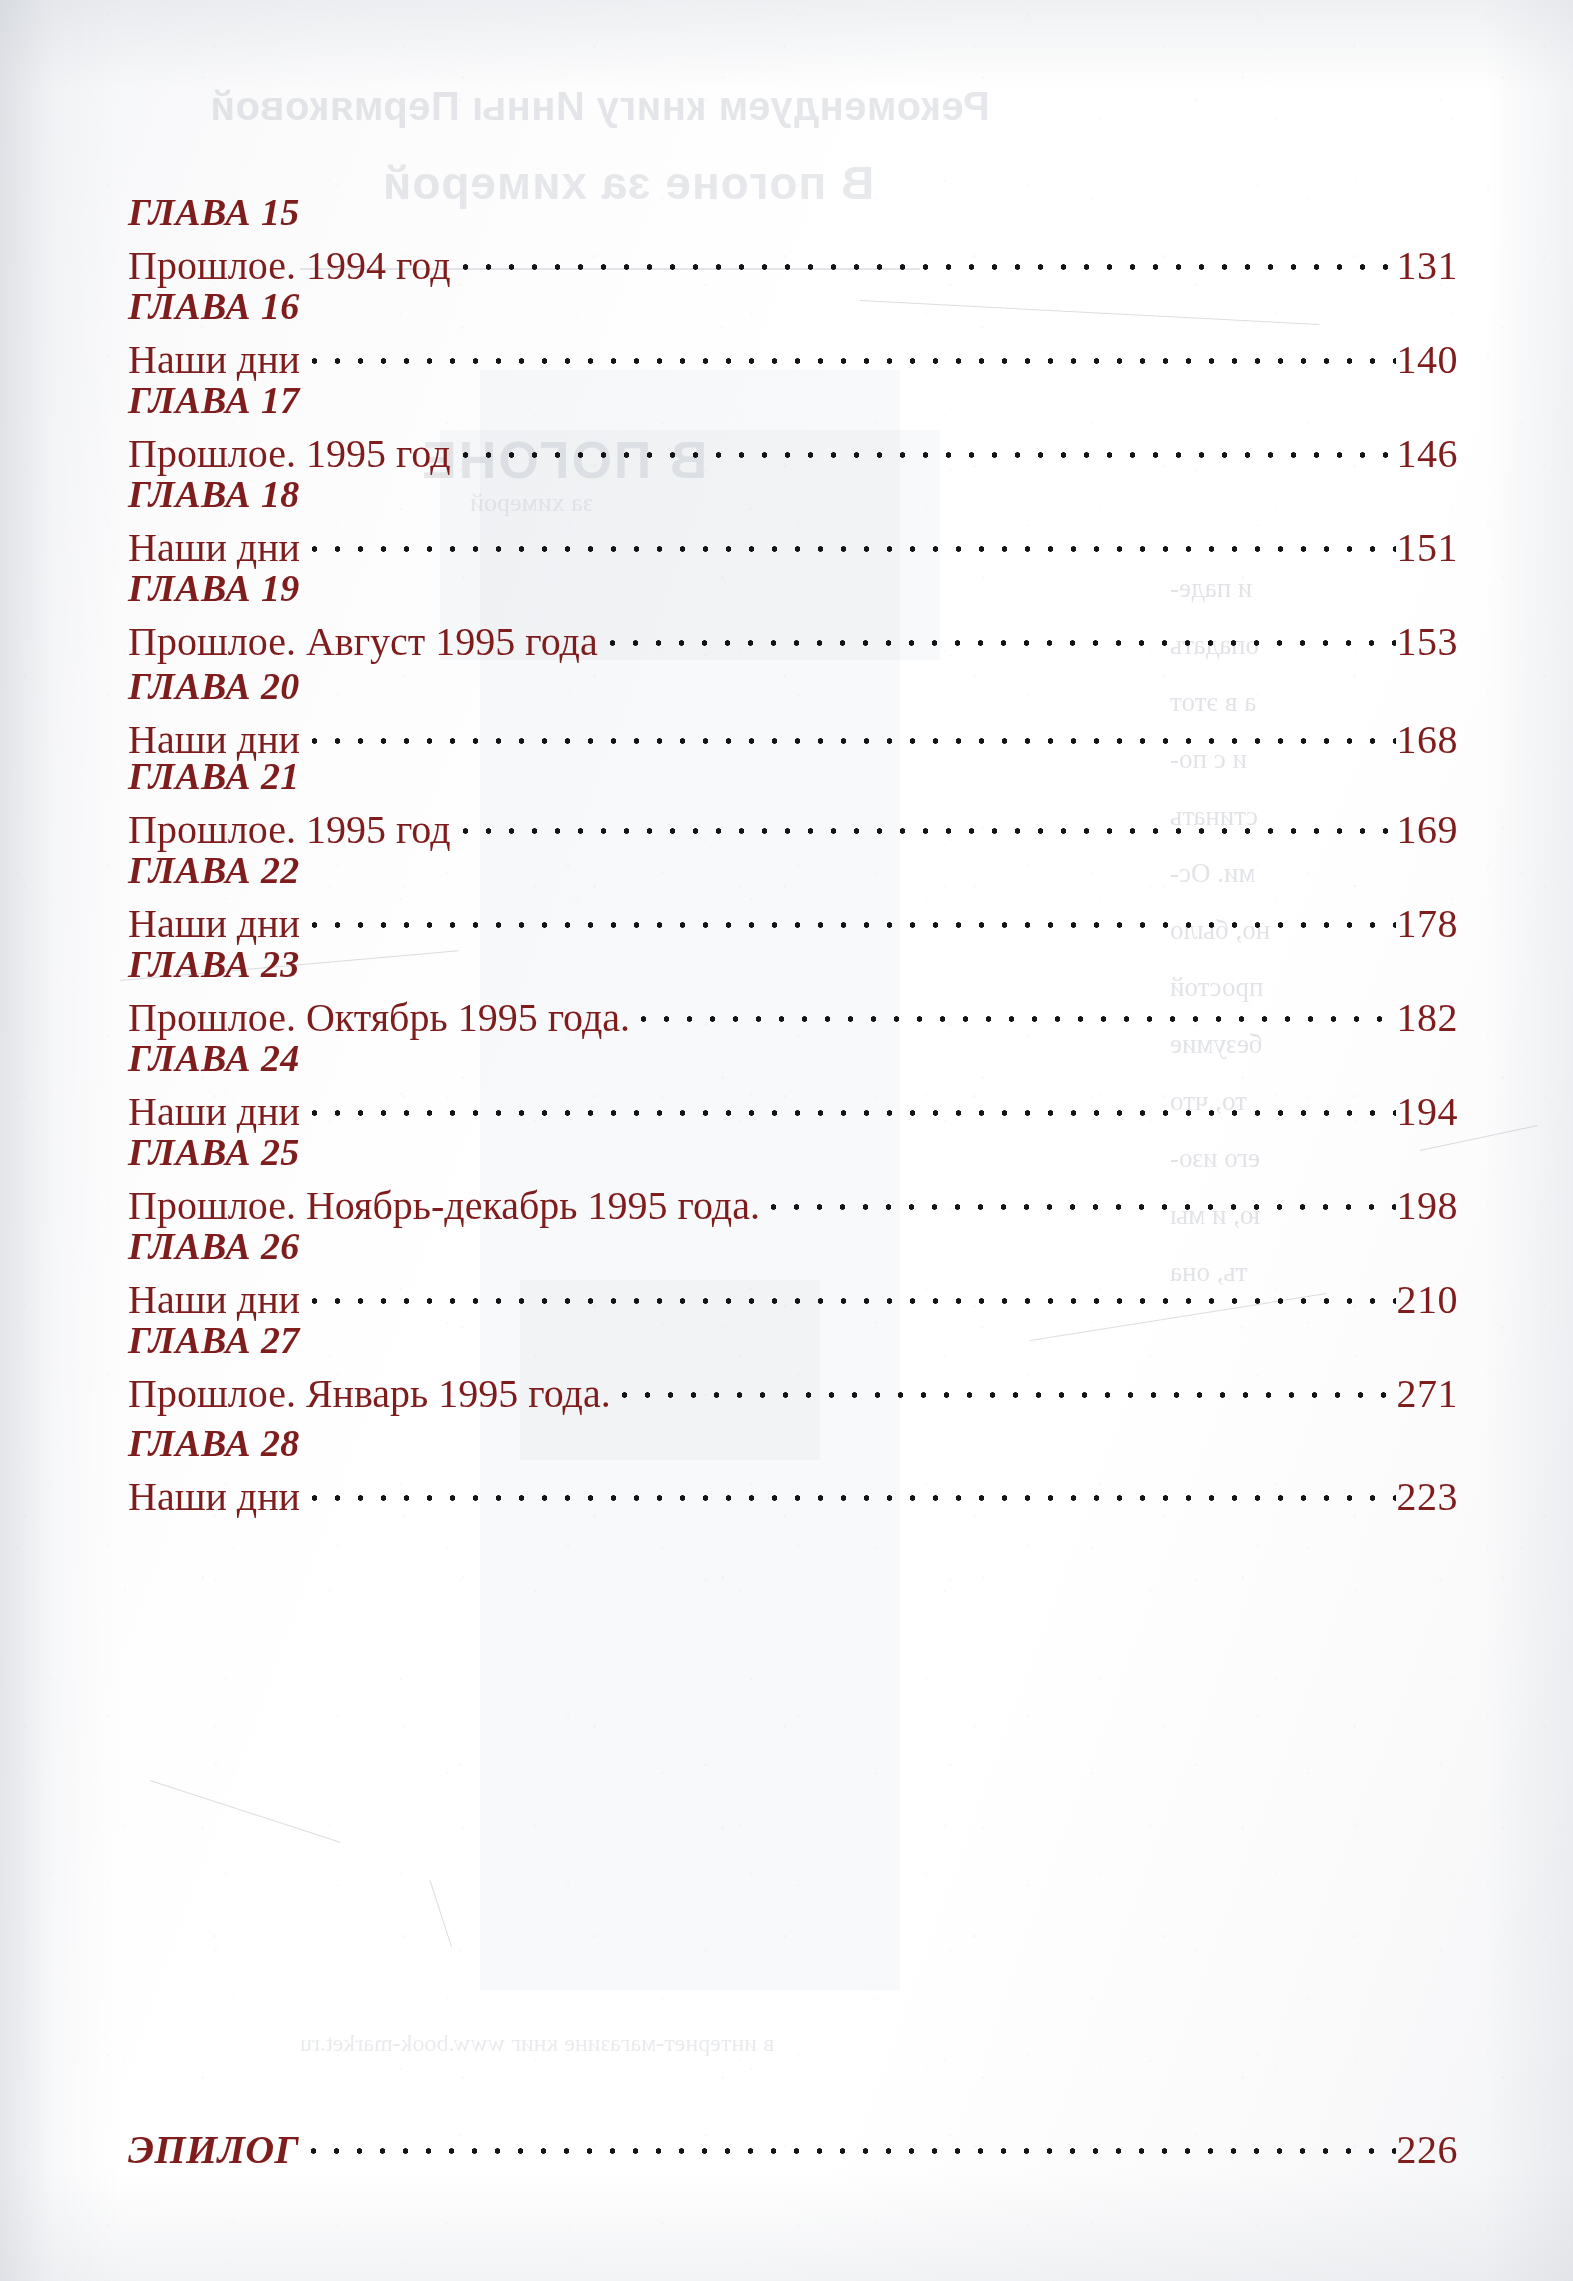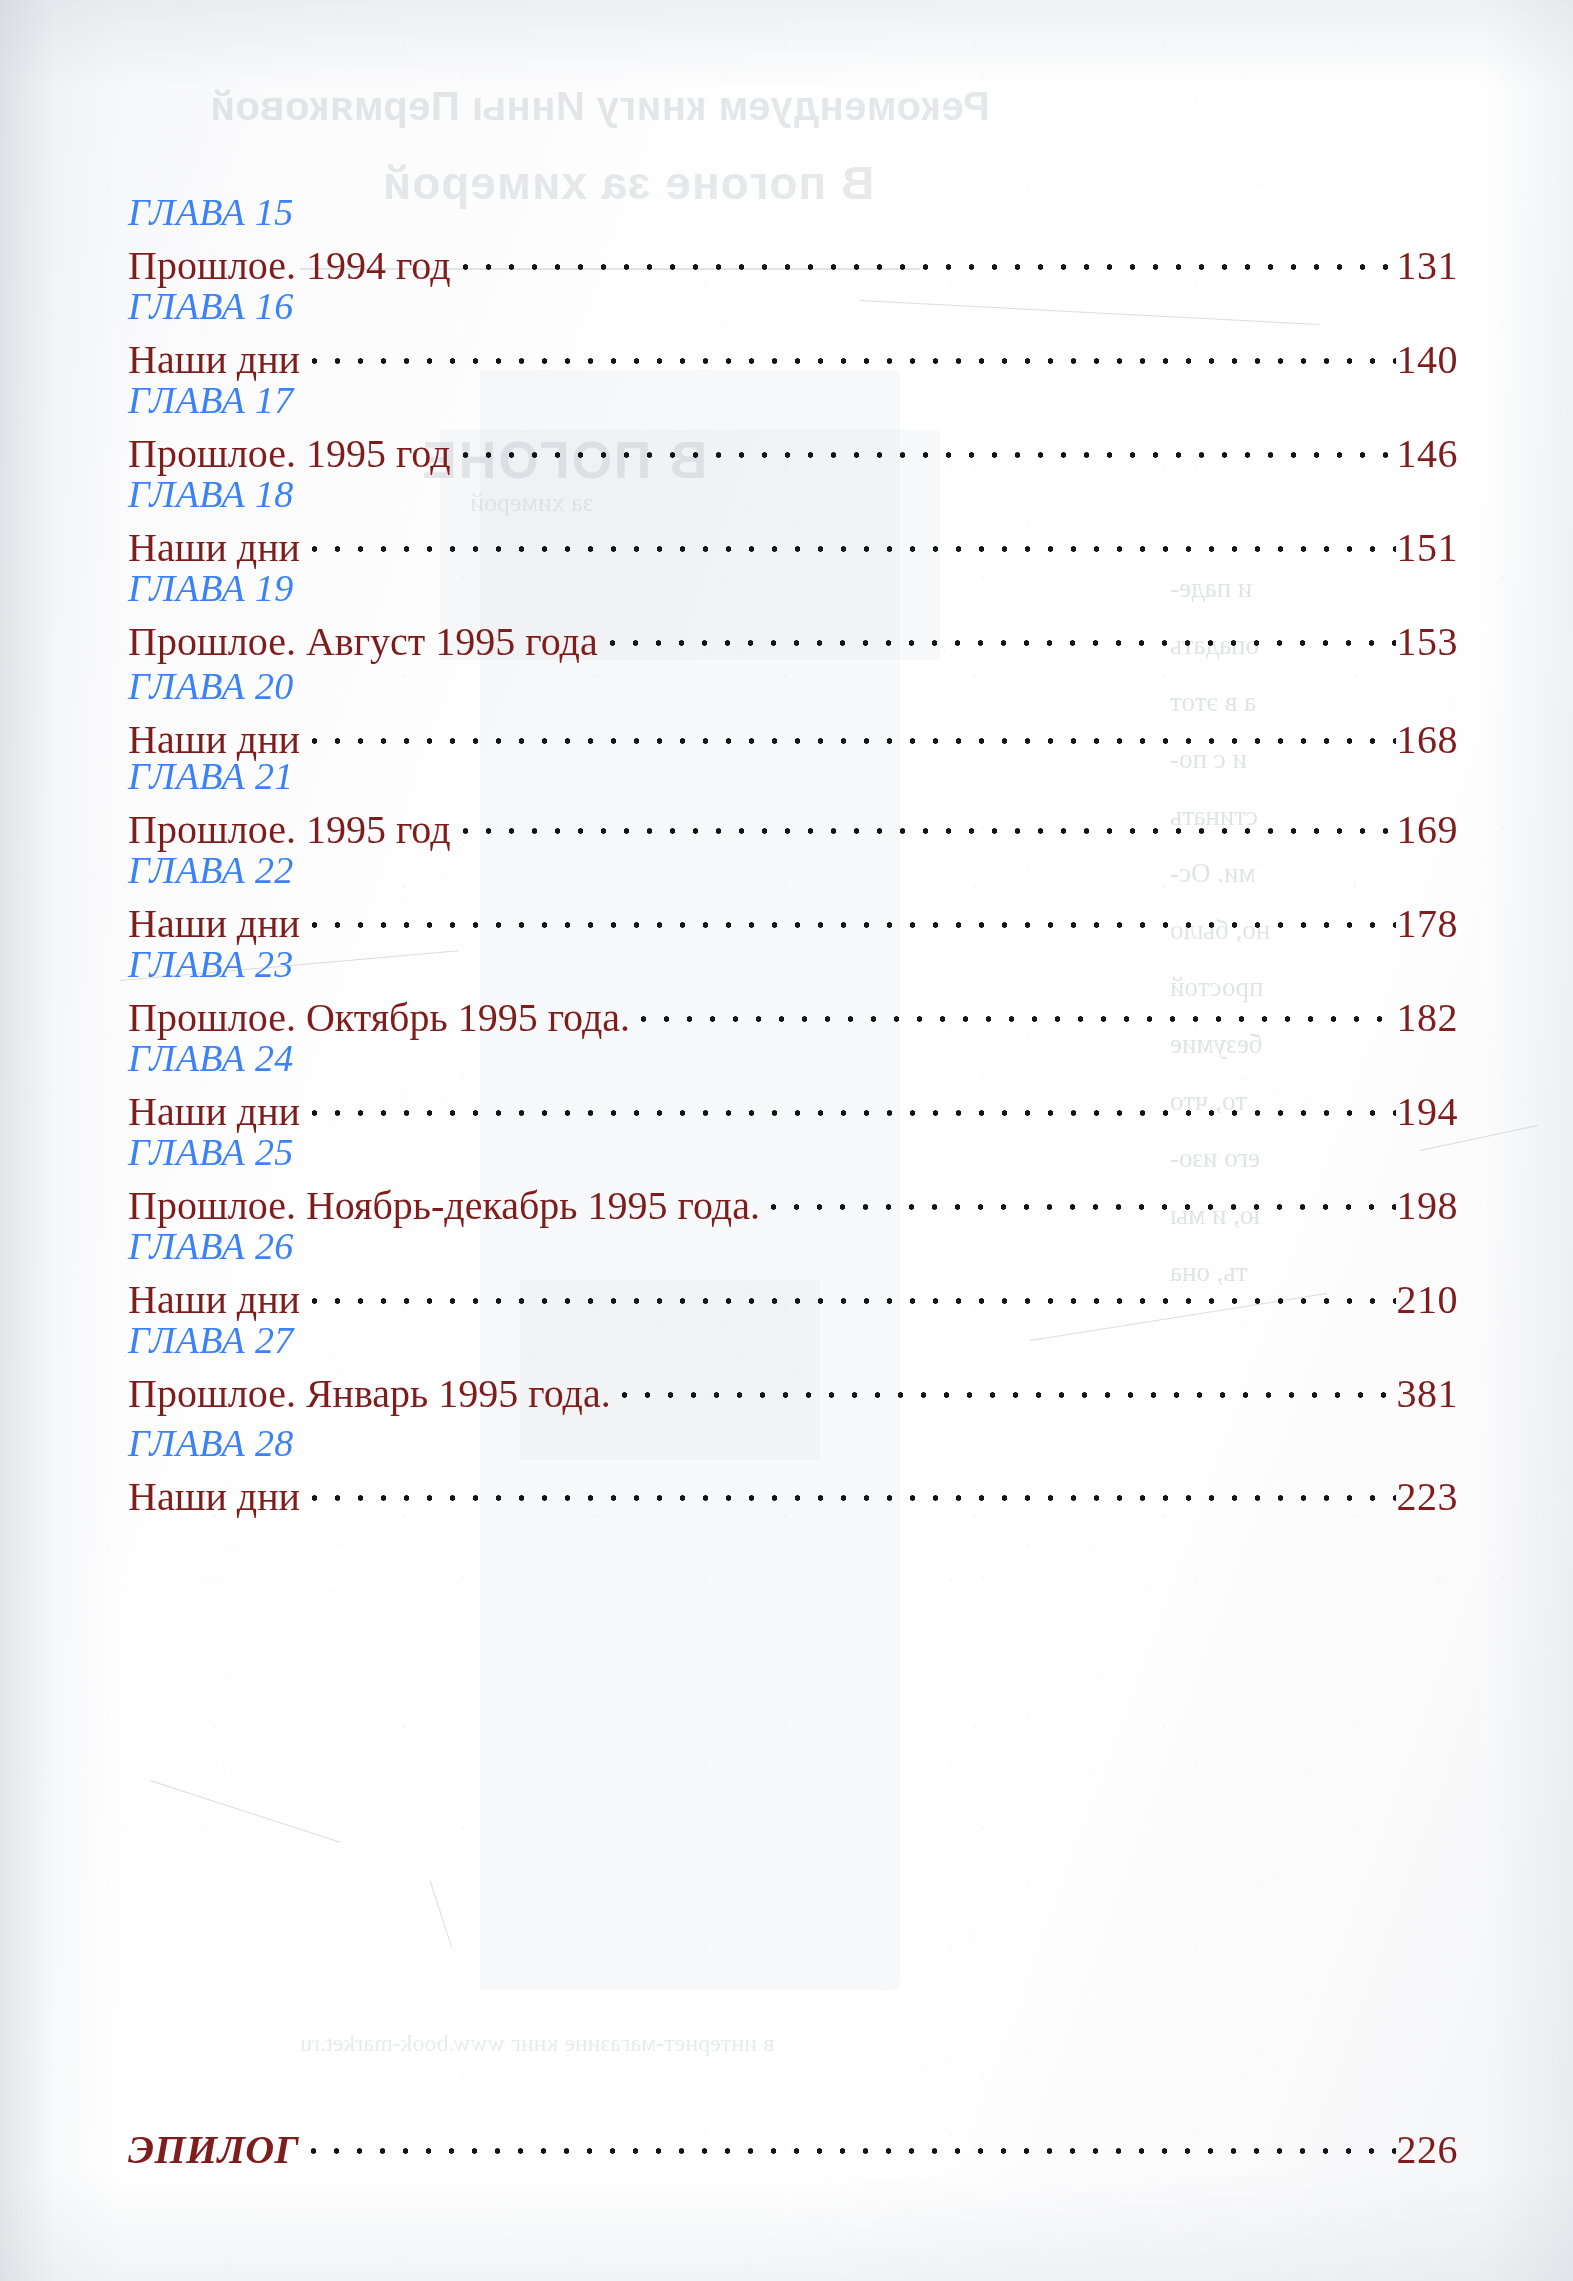--- a/index.html
+++ b/index.html
@@ -180,25 +180,25 @@
   }
 
   .toc-entry {
     position: absolute;
     left: 128px;
     width: 1330px;
   }
 
   .chapter-head {
     font-style: italic;
-    font-weight: 400;
+    font-weight: 700;
     font-size: 38px;
     line-height: 52px;
     letter-spacing: 0.4px;
-    color: #3b82f6;
+    color: #7f1d1d;
     white-space: nowrap;
   }
 
   .chapter-line {
     display: flex;
     align-items: baseline;
     font-size: 40px;
     line-height: 56px;
     color: #7f1d1d;
     white-space: nowrap;
@@ -394,21 +394,21 @@
           <span class="chapter-title">Наши дни</span>
           <span class="leader"></span>
           <span class="page-num">210</span>
         </div>
       </div>
       <div class="toc-entry" style="top: 1314px;">
         <div class="chapter-head">ГЛАВА 27</div>
         <div class="chapter-line">
           <span class="chapter-title">Прошлое. Январь 1995 года.</span>
           <span class="leader tight"></span>
-          <span class="page-num">381</span>
+          <span class="page-num">271</span>
         </div>
       </div>
       <div class="toc-entry" style="top: 1408px; margin-top: 9px;">
         <div class="chapter-head">ГЛАВА 28</div>
         <div class="chapter-line">
           <span class="chapter-title">Наши дни</span>
           <span class="leader"></span>
           <span class="page-num">223</span>
         </div>
       </div>

